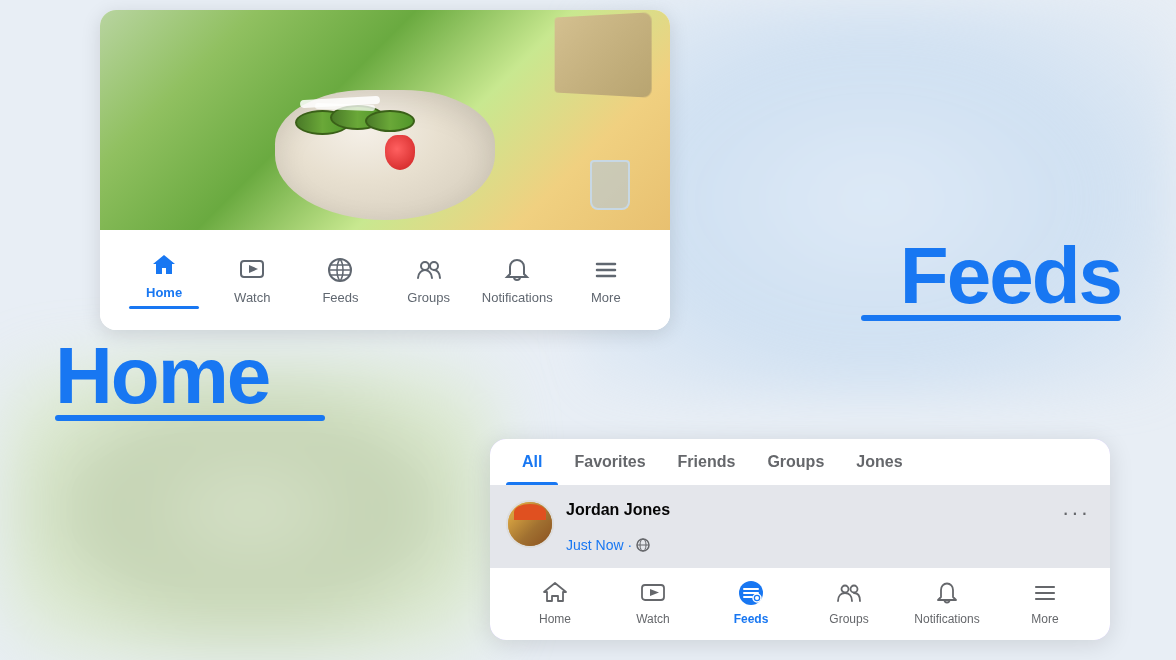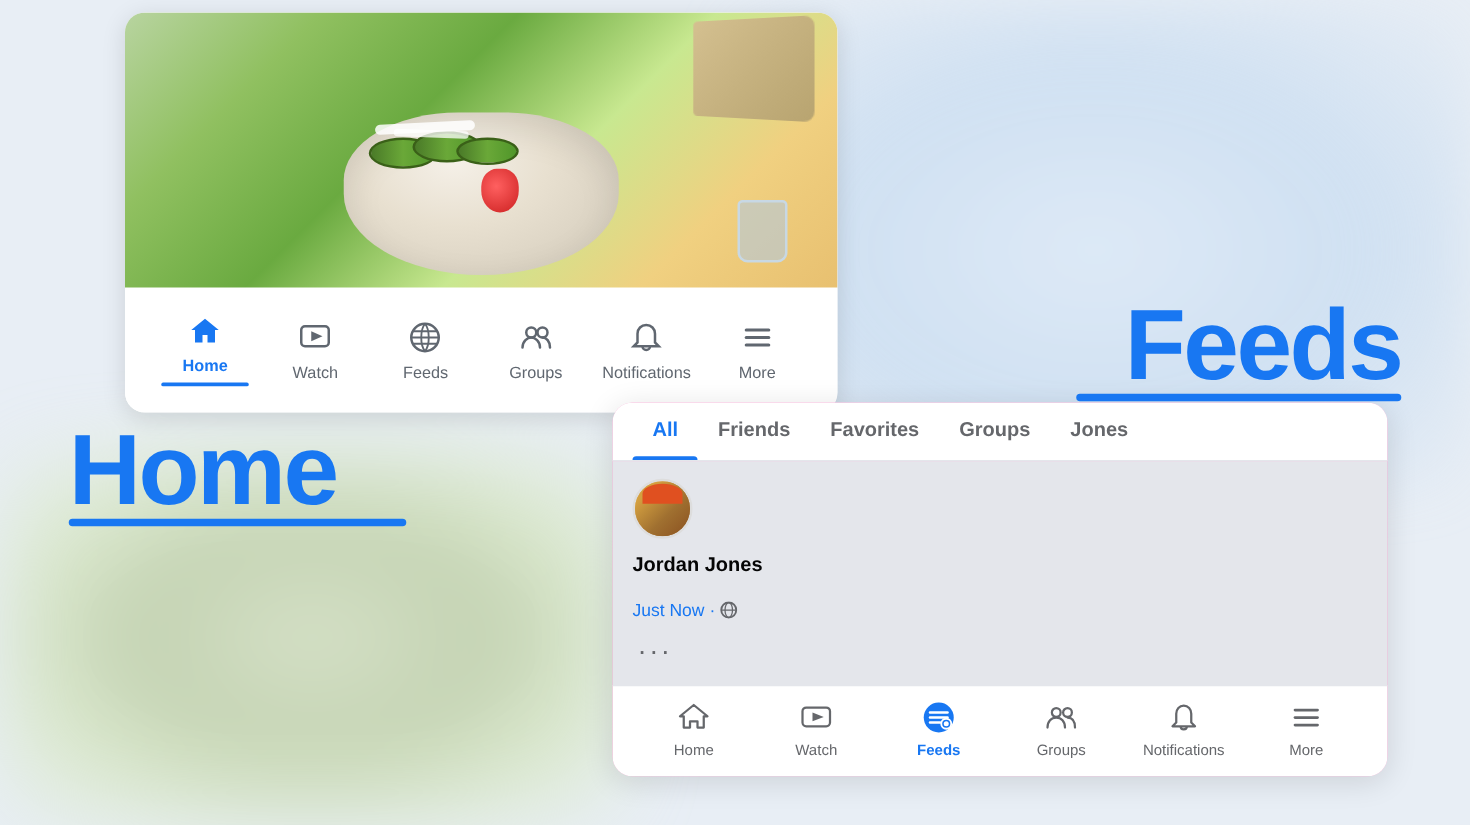--- a/index.html
+++ b/index.html
@@ -200,24 +200,24 @@
       width: 260px;
       height: 6px;
       background: #1877f2;
       border-radius: 3px;
       z-index: 3;
     }
 
     
     .bottom-card {
       position: absolute;
-      bottom: 39px;
+      bottom: 20px;
       left: 490px;
       width: 620px;
-      background: #f9a8d4;
+      background: #c4b5fd;
       border-radius: 16px;
       overflow: hidden;
       box-shadow: 0 4px 24px rgba(0,0,0,0.12);
       z-index: 2;
     }
 
     .feeds-tabs {
       display: flex;
       align-items: center;
       padding: 0 16px;
@@ -249,21 +249,20 @@
       background: #1877f2;
       border-radius: 3px 3px 0 0;
     }
 
     .post-preview {
       display: flex;
       align-items: flex-start;
       padding: 14px 16px;
       background: #e4e6eb;
       gap: 12px;
-      flex-direction: column;
     }
 
     .avatar-circle {
       width: 48px;
       height: 48px;
       border-radius: 50%;
       overflow: hidden;
       flex-shrink: 0;
       background: linear-gradient(135deg, #f0c060 0%, #c08030 50%, #906020 100%);
       display: flex;
@@ -466,24 +465,24 @@
 <div class="feeds-label">Feeds</div>
 <div class="feeds-underline"></div>
 
 <div class="bottom-card">
 
   <div class="feeds-tabs">
     <div class="feeds-tab active">
       <span>All</span>
     </div>
     <div class="feeds-tab">
+      <span>Favorites</span>
+    </div>
+    <div class="feeds-tab">
       <span>Friends</span>
-    </div>
-    <div class="feeds-tab">
-      <span>Favorites</span>
     </div>
     <div class="feeds-tab">
       <span>Groups</span>
     </div>
     <div class="feeds-tab">
       <span>Jones</span>
     </div>
   </div>
 
   <div class="post-preview">

